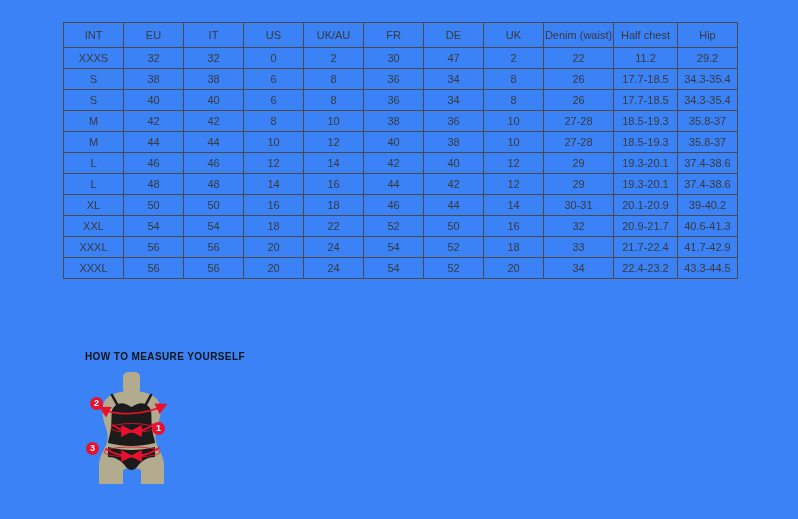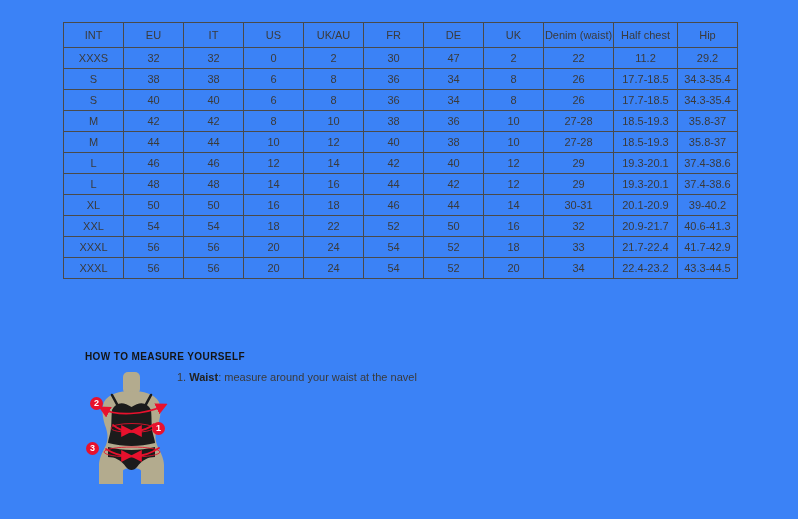--- a/index.html
+++ b/index.html
@@ -276,18 +276,15 @@
       <ellipse class="tape-thin" cx="56" cy="82" rx="28" ry="5"></ellipse>
       <path class="tape" d="M30,79 C38,84 46,86 52,86" marker-end="url(#ah)"></path>
       <path class="tape" d="M83,78 C74,84 65,86 59,86" marker-end="url(#ah)"></path>
     </svg>
     <div class="badge badge-2">2</div>
     <div class="badge badge-1">1</div>
     <div class="badge badge-3">3</div>
   </div>
 
   <ol class="instructions">
-    <li>
-      <span class="num">1.</span><b>Waist</b><span>: measure around your waist at the navel</span>
-    </li>
   </ol>
 
 </div>
 
 </body></html>

